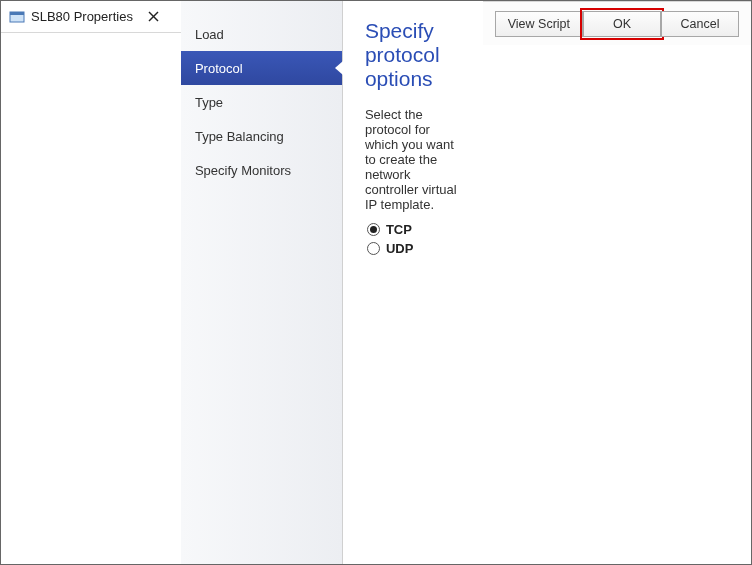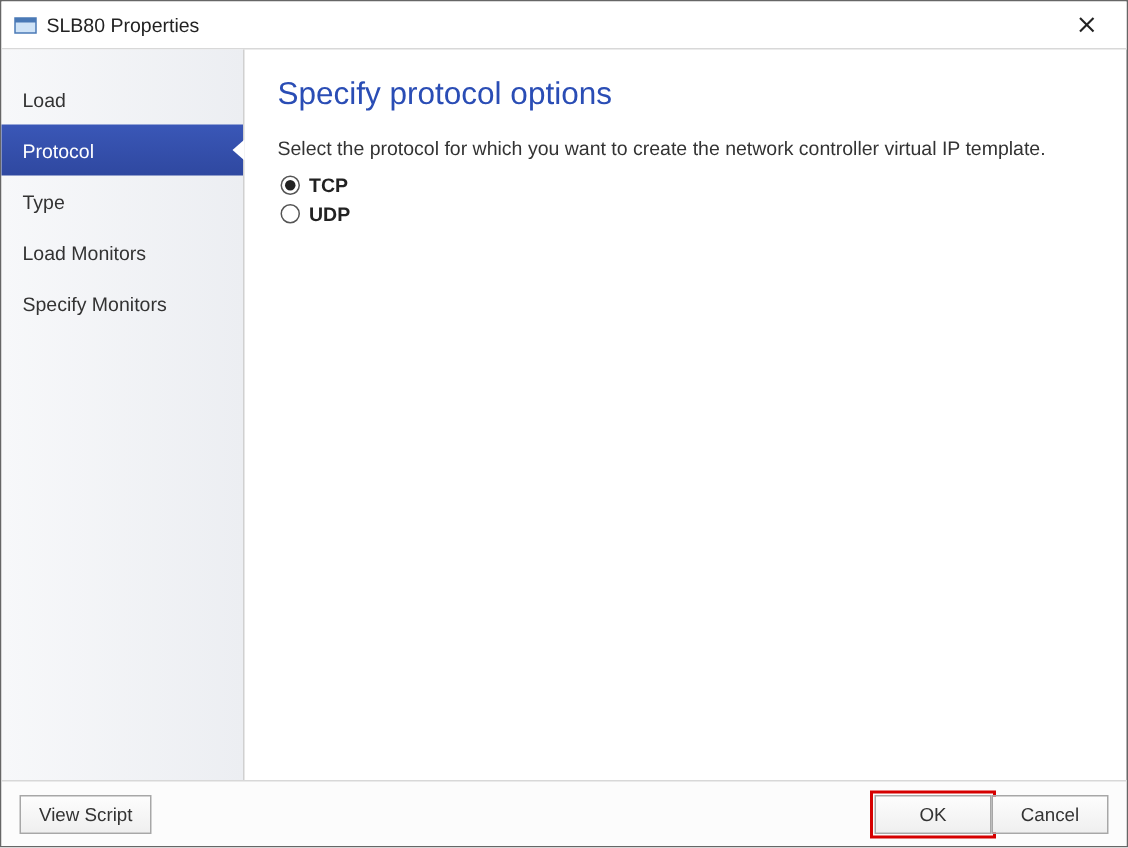--- a/index.html
+++ b/index.html
@@ -8,21 +8,21 @@
     font-family: "Segoe UI", Tahoma, sans-serif;
     font-size: 13px;
     color: #222;
     background: #fff;
   }
   .window {
     width: 752px;
     height: 565px;
     border: 1px solid #666;
     display: flex;
-    flex-direction: column;
+    flex-direction: row;
     background: #fff;
     position: relative;
   }
   .titlebar {
     height: 32px;
     display: flex;
     align-items: center;
     padding: 0 6px 0 8px;
     border-bottom: 1px solid #d8d8d8;
     background: #fff;
@@ -181,21 +181,21 @@
       <div class="nav-item">
         <span>Load</span>
       </div>
       <div class="nav-item selected">
         <span>Protocol</span>
       </div>
       <div class="nav-item">
         <span>Type</span>
       </div>
       <div class="nav-item">
-        <span>Load Monitors</span>
+        <span>Type Balancing</span>
       </div>
       <div class="nav-item">
         <span>Specify Monitors</span>
       </div>
     </div>
 
     <div class="content">
       <h1>Specify protocol options</h1>
       <div class="instruction">Select the protocol for which you want to create the network controller virtual IP template.</div>
 

